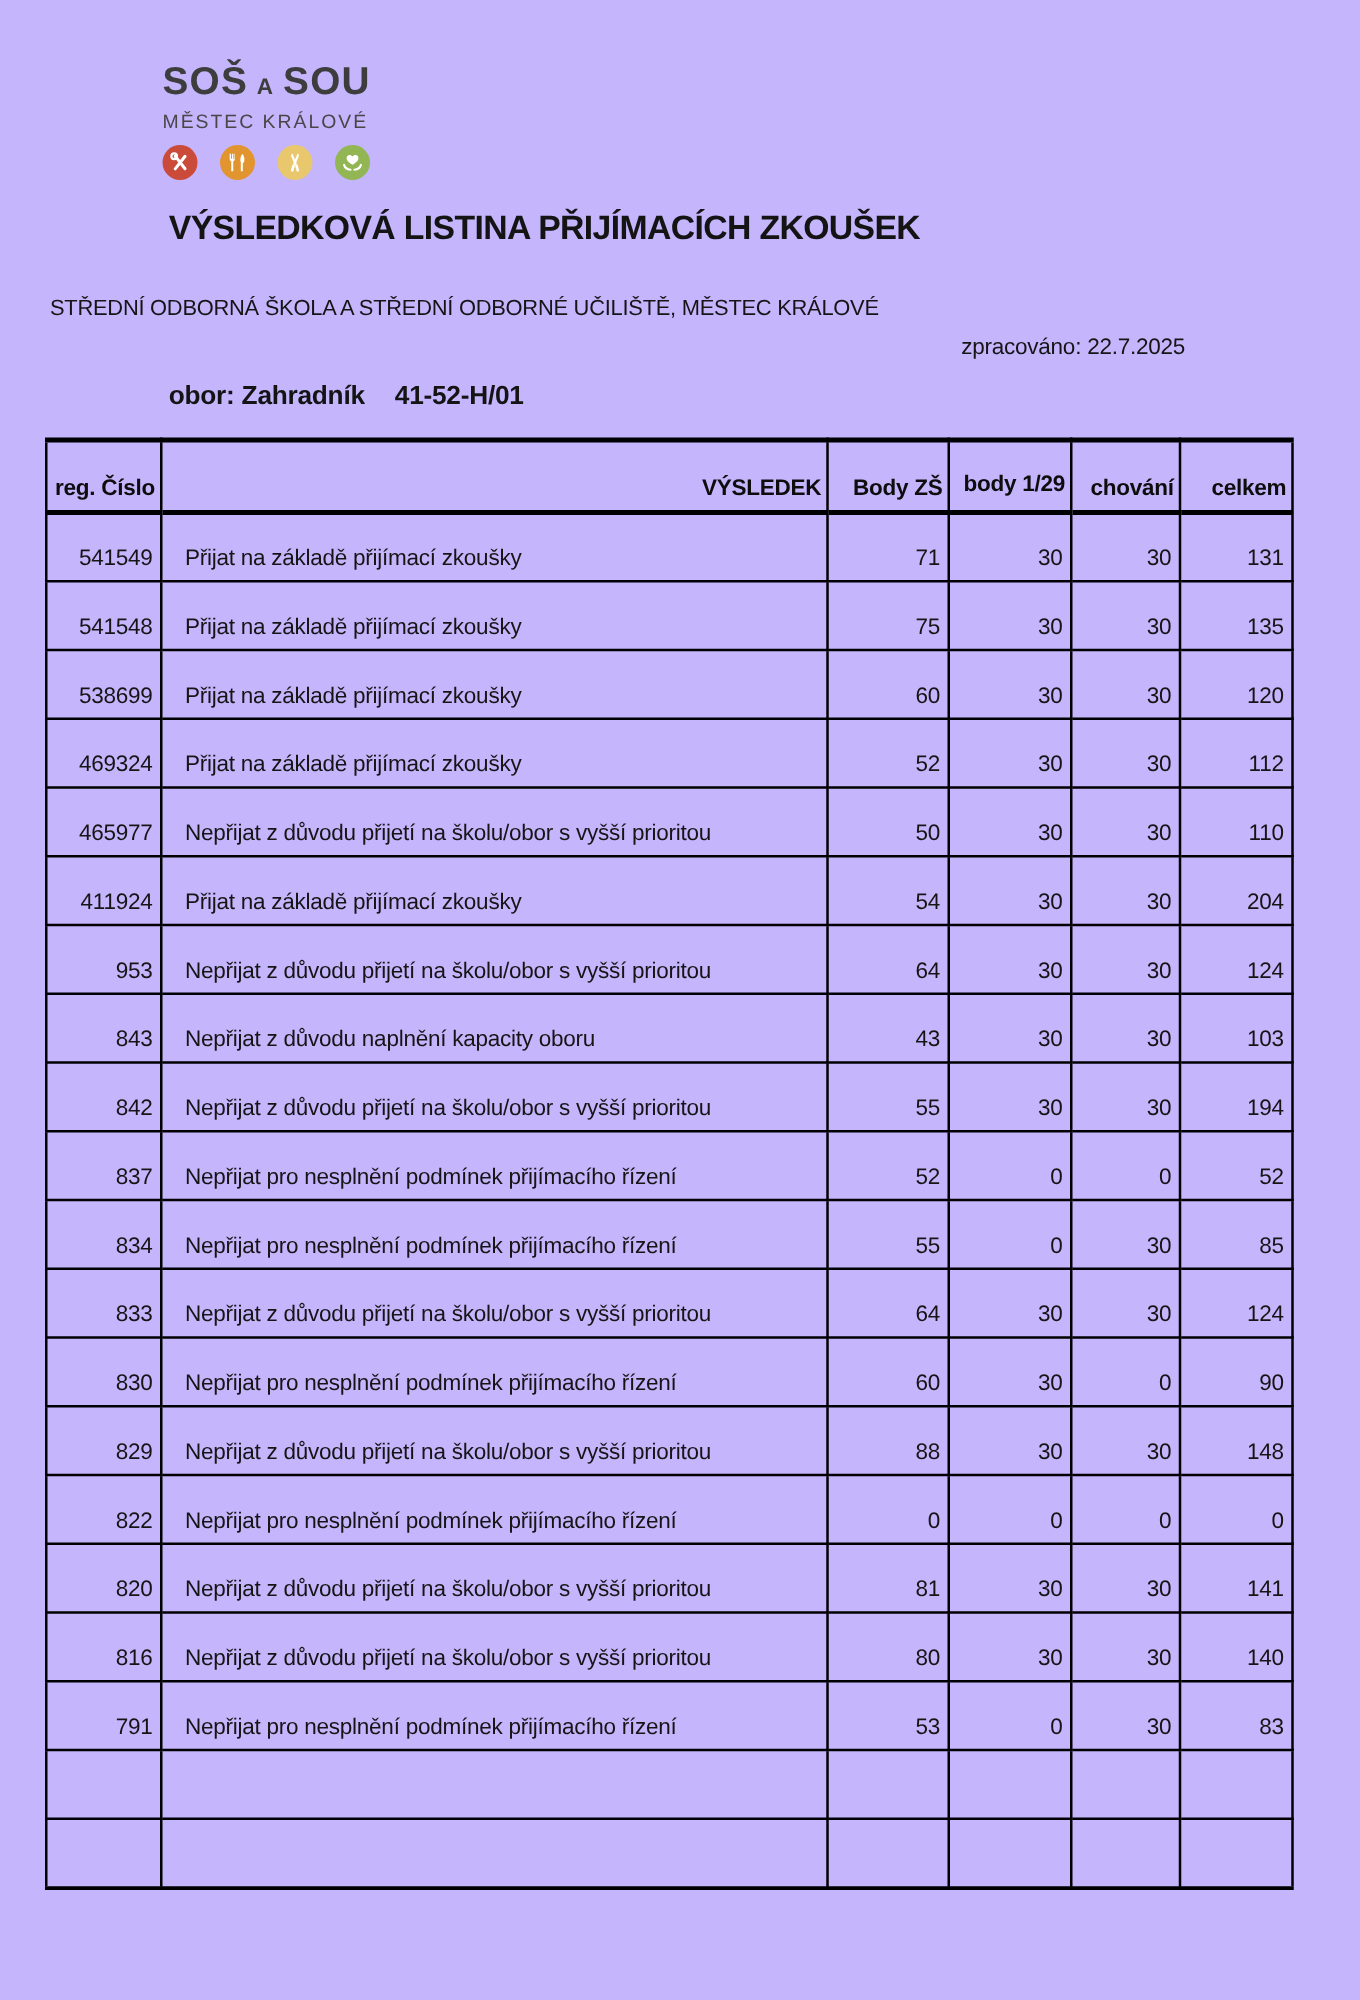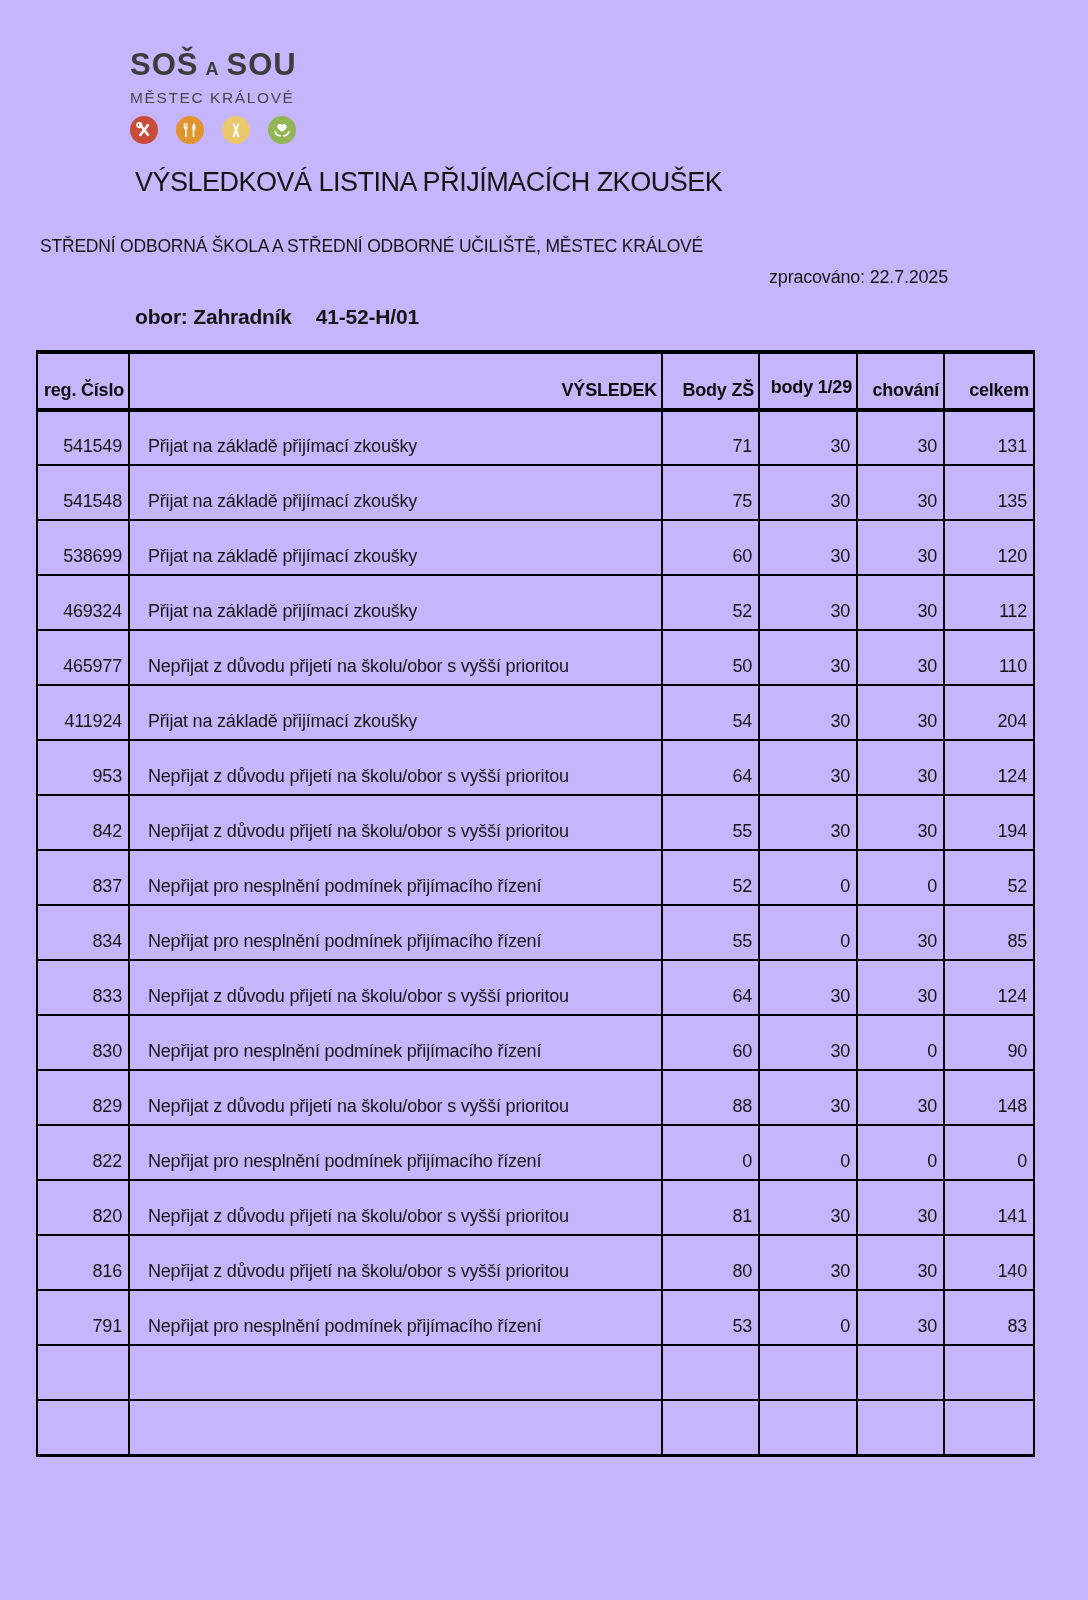--- a/index.html
+++ b/index.html
@@ -50,21 +50,21 @@
     display: flex;
     align-items: center;
     justify-content: center;
   }
   .logo-icons svg { width: 20px; height: 20px; display: block; }
 
   
   .doc-title {
     margin: 23px 0 12px 135px;
     font-size: 27px;
-    font-weight: normal;
+    font-weight: bold;
     letter-spacing: -0.5px;
     line-height: 30px;
     color: #141414;
   }
   .school-line {
     margin: 39px 0 0 40px;
     font-size: 17.5px;
     letter-spacing: -0.2px;
     line-height: 21px;
     color: #151515;
@@ -246,20 +246,28 @@
         </tr>
         <tr>
           <td class="num">953</td>
           <td class="cell-result">Nepřijat z důvodu přijetí na školu/obor s vyšší prioritou</td>
           <td class="num">64</td>
           <td class="num">30</td>
           <td class="num">30</td>
           <td class="num">124</td>
         </tr>
         <tr>
+          <td class="num">843</td>
+          <td class="cell-result">Nepřijat z důvodu naplnění kapacity oboru</td>
+          <td class="num">43</td>
+          <td class="num">30</td>
+          <td class="num">30</td>
+          <td class="num">103</td>
+        </tr>
+        <tr>
           <td class="num">842</td>
           <td class="cell-result">Nepřijat z důvodu přijetí na školu/obor s vyšší prioritou</td>
           <td class="num">55</td>
           <td class="num">30</td>
           <td class="num">30</td>
           <td class="num">194</td>
         </tr>
         <tr>
           <td class="num">837</td>
           <td class="cell-result">Nepřijat pro nesplnění podmínek přijímacího řízení</td>

